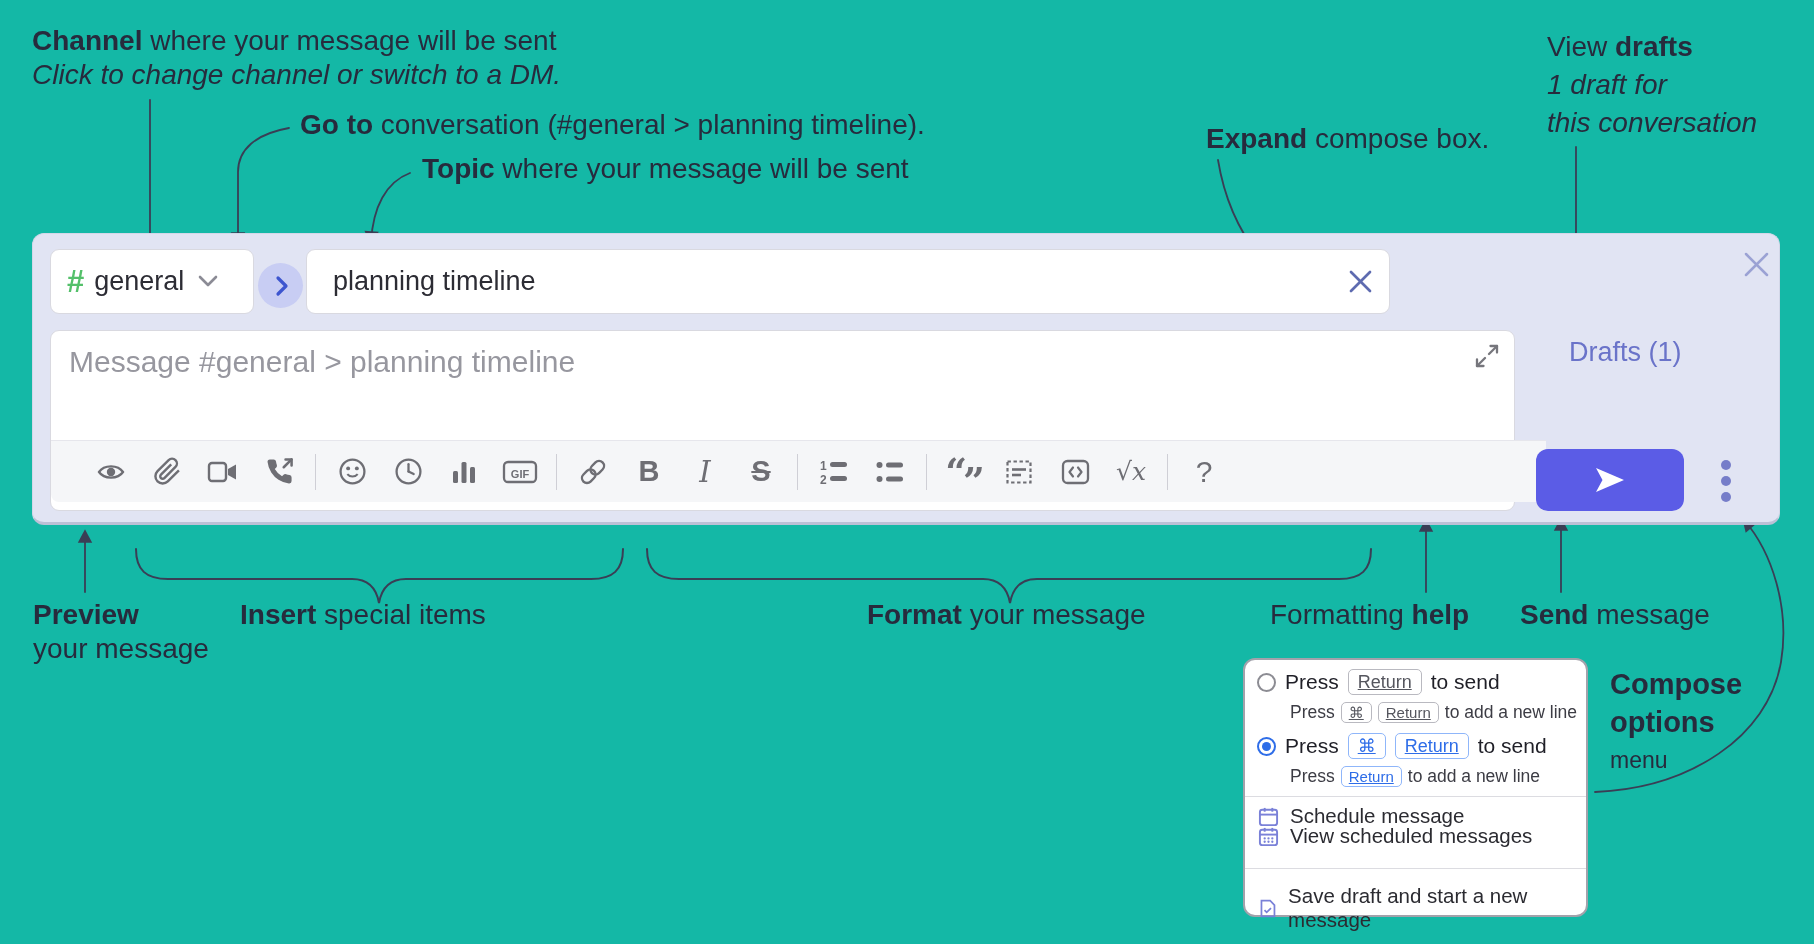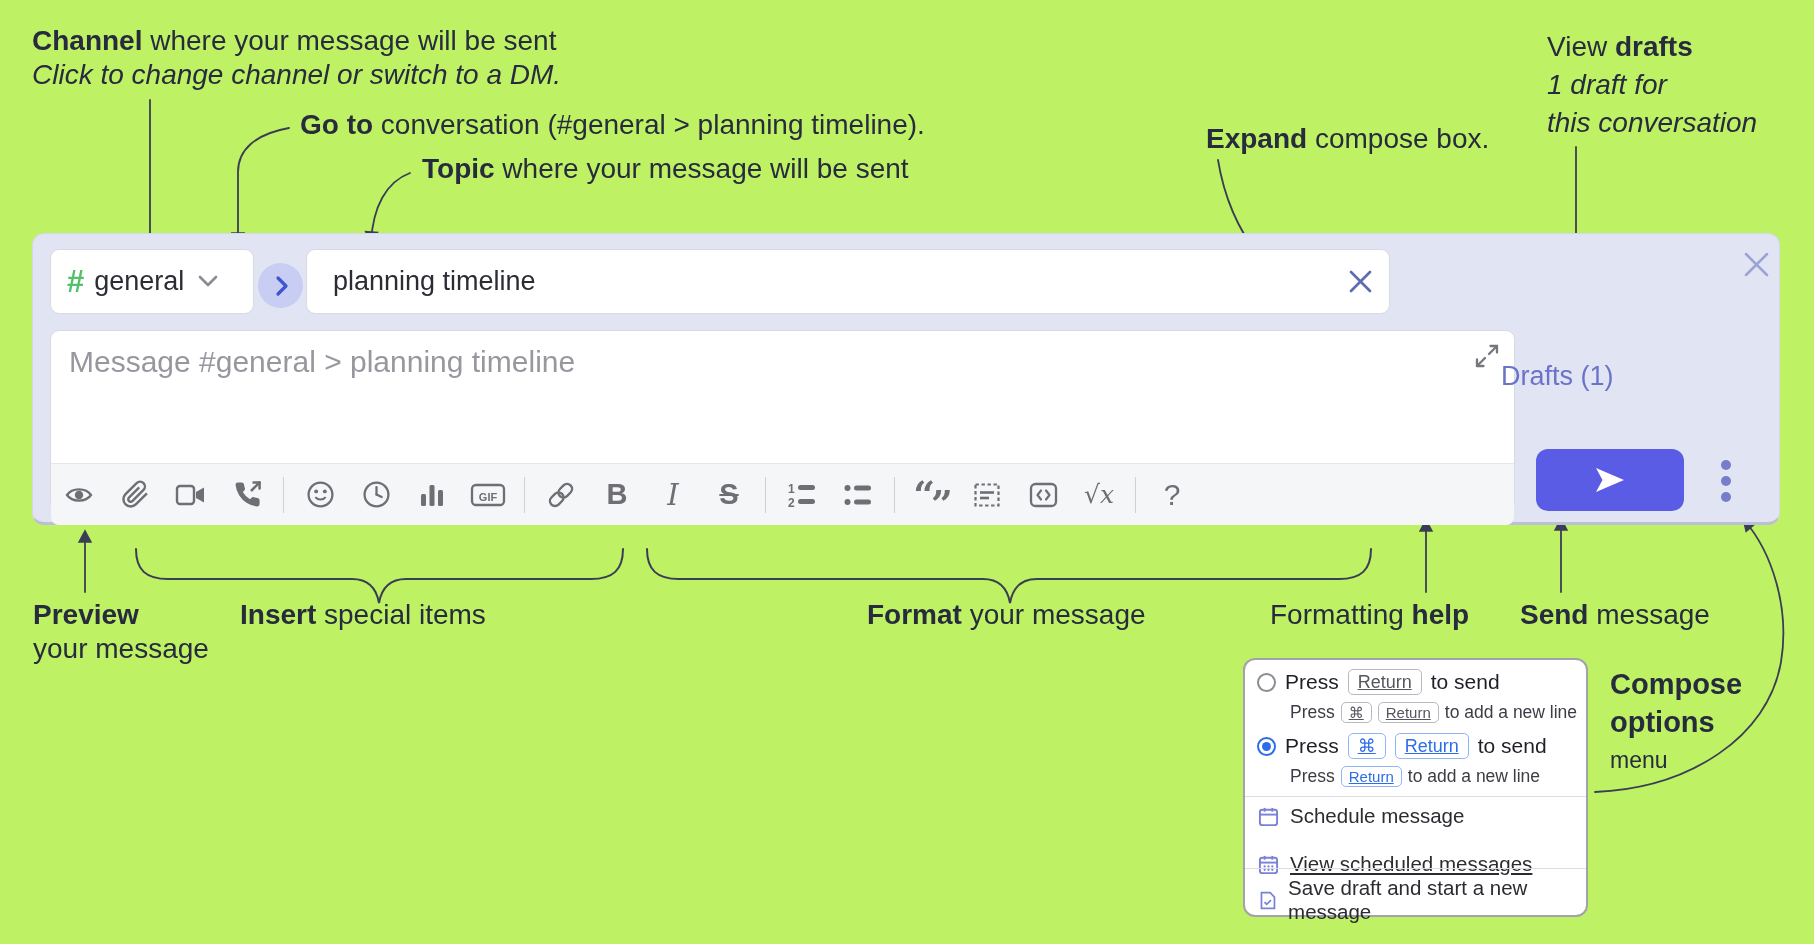--- a/index.html
+++ b/index.html
@@ -1,16 +1,16 @@
 <!DOCTYPE html>
 <html><head>
 <meta charset="utf-8">
 <style>
   html,body{margin:0;padding:0;background:#fff;}
-  #canvas{position:relative;width:1814px;height:944px;background:#bef264;overflow:hidden;
+  #canvas{position:relative;width:1814px;height:944px;background:#14b8a6;overflow:hidden;
           font-family:"Liberation Sans",sans-serif;color:#272b3d;}
   .abs{position:absolute;}
   
   .ann{font-size:28px;line-height:34px;color:#272b3d;white-space:nowrap;}
   .ann b{font-weight:700;}
   .ann .it{font-style:italic;}
   
   #wires{position:absolute;left:0;top:0;pointer-events:none;}
   
   #compose{left:32px;top:233px;width:1748px;height:292px;background:#e1e4f3;
@@ -151,21 +151,21 @@
       <svg width="28" height="28">
         <g stroke="#76767c" stroke-width="2.3" stroke-linecap="round" stroke-linejoin="round" fill="none">
           <line x1="16" y1="12" x2="24" y2="4"></line>
             <polyline points="17.5,4 24,4 24,10.5"></polyline>
           <line x1="12" y1="16" x2="4" y2="24"></line>
             <polyline points="4,17.5 4,24 10.5,24"></polyline>
         </g>
       </svg>
     </span>
 
-    <div id="toolbar" class="abs" style="left:18px;top:229px;">
+    <div id="toolbar" class="abs" style="left:18px;top:206px;padding-left:32px;">
       <span class="tbtn">
         <svg width="30" height="28" viewBox="0 0 28 28" fill="none">
             <path d="M2 14 C7 6.5 21 6.5 26 14 C21 21.5 7 21.5 2 14 Z" stroke="#6e6e74" stroke-width="2.3"></path>
             <circle cx="14" cy="14" r="4.2" fill="#6e6e74"></circle>
           </svg>
       </span>
       <span class="tbtn">
         <svg width="29" height="29" viewBox="0 0 24 24" fill="none" stroke="#6e6e74" stroke-width="2">
             <path d="M21.44 11.05l-9.19 9.19a6 6 0 0 1-8.49-8.49l9.19-9.19a4 4 0 0 1 5.66 5.66l-9.2 9.19a2 2 0 0 1-2.83-2.83l8.49-8.48"></path>
           </svg>
@@ -267,21 +267,21 @@
       </span>
       <span class="tbtn">
         <span class="glyph-m"><span>√</span><i>x</i></span>
       </span>
       <span class="tsep"></span>
       <span class="tbtn">
         <span class="glyph-help">?</span>
       </span>
     </div>
 
-    <span id="drafts-link" class="abs" style="left:1468px;top:103px;margin-top:24px;">Drafts (1)</span>
+    <span id="drafts-link" class="abs" style="left:1536px;top:103px;">Drafts (1)</span>
 
     <div id="send-btn" class="abs" style="left:1503px;top:215px;">
       <svg width="32" height="28" viewBox="0 0 32 28">
         <path d="M2 2 L30 14 L2 26 L8.5 14 Z" fill="#ffffff"></path>
       </svg>
     </div>
 
     <div id="kebab-btn" class="abs" style="left:1674px;top:219px;">
       <span class="kdot"></span>
       <span class="kdot"></span>
@@ -343,41 +343,41 @@
 
     <div class="mitem" style="top:144px;">
       <svg width="21" height="21" viewBox="0 0 22 22" fill="none" stroke="#7a81d8" stroke-width="2">
           <rect x="2" y="4" width="18" height="16" rx="2.5"></rect>
           <line x1="2" y1="9" x2="20" y2="9"></line>
           <line x1="7" y1="2" x2="7" y2="6"></line>
           <line x1="15" y1="2" x2="15" y2="6"></line>
         </svg>
       <span>Schedule message</span>
     </div>
-    <div class="mitem" style="top:192px;text-decoration:underline;">
+    <div class="mitem" style="top:164px;">
       <svg width="21" height="21" viewBox="0 0 22 22" fill="none" stroke="#7a81d8" stroke-width="2">
           <rect x="2" y="4" width="18" height="16" rx="2.5"></rect>
           <line x1="2" y1="9" x2="20" y2="9"></line>
           <line x1="7" y1="2" x2="7" y2="6"></line>
           <line x1="15" y1="2" x2="15" y2="6"></line>
           <g fill="#7a81d8" stroke="none">
             <circle cx="7" cy="13" r="1.2"></circle>
             <circle cx="11" cy="13" r="1.2"></circle>
             <circle cx="15" cy="13" r="1.2"></circle>
             <circle cx="7" cy="16.5" r="1.2"></circle>
             <circle cx="11" cy="16.5" r="1.2"></circle>
             <circle cx="15" cy="16.5" r="1.2"></circle>
           </g>
         </svg>
       <span>View scheduled messages</span>
     </div>
 
     <div class="mseprow" style="top:208px;"></div>
 
-    <div class="mitem" style="top:216px;">
+    <div class="mitem" style="top:224px;">
       <svg width="21" height="21" viewBox="0 0 22 22" fill="none" stroke="#7a81d8" stroke-width="2">
           <path d="M4 2 h10 l5 5 v13 h-15 z"></path>
           <polyline points="7.5,13 10,15.5 15,10.5"></polyline>
         </svg>
       <span>Save draft and start a new message</span>
     </div>
   </div>
 
 </div>
 

